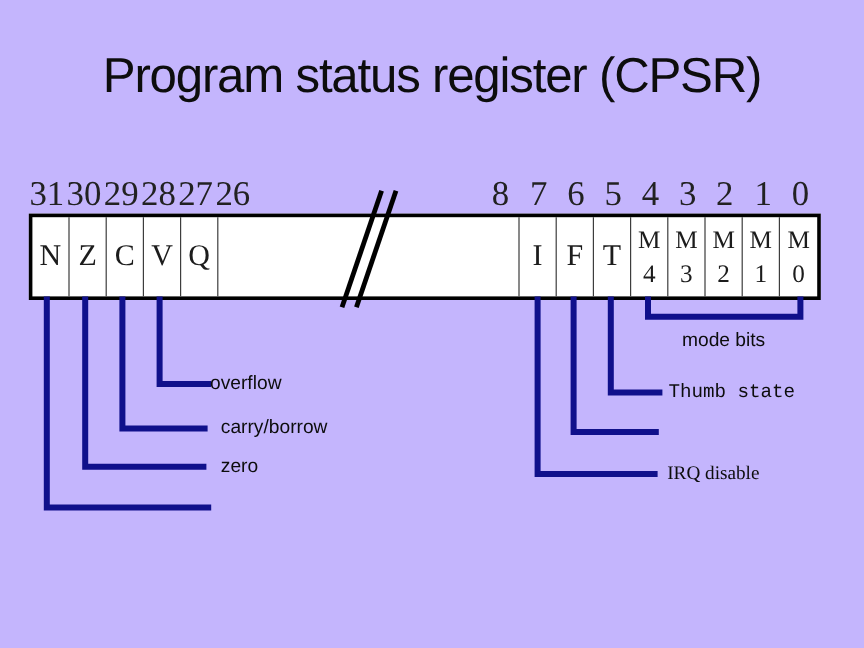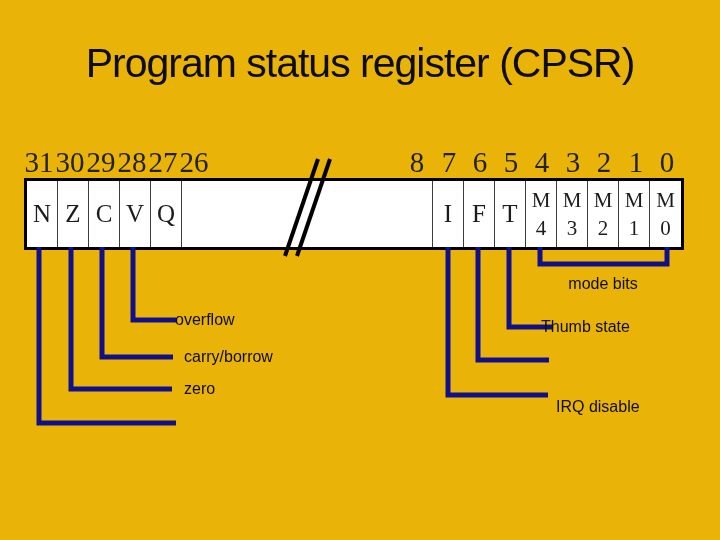--- a/index.html
+++ b/index.html
@@ -1,17 +1,17 @@
 <!DOCTYPE html>
 <html><head>
 <meta charset="utf-8">
 <style>
   html,body{margin:0;padding:0;background:#fff;}
   .slide{
-    position:relative;width:720px;height:540px;background:#eab308;overflow:hidden;
+    position:relative;width:720px;height:540px;background:#c4b5fd;overflow:hidden;
     font-family:"Liberation Sans",sans-serif;
   }
   .title{
     position:absolute;top:36px;left:0;width:720px;margin:0;
     text-align:center;font-size:41px;line-height:54px;letter-spacing:-1px;
     font-weight:400;color:#0d0d0d;
   }
   .bitnum{
     position:absolute;top:150px;transform:translateX(-50%);
     font-family:"Liberation Serif","DejaVu Serif",serif;
@@ -32,23 +32,23 @@
   .cell.lastcell{border-right:none;}
   .overlay{position:absolute;left:0;top:0;width:720px;height:540px;pointer-events:none;}
   .annotation{
     position:absolute;font-size:16px;line-height:26px;color:#0d0d0d;white-space:nowrap;
   }
   .lbl-overflow{left:175px;top:307px;}
   .lbl-carry{left:184px;top:344px;text-align:center;}
   .lbl-zero{left:184px;top:376px;}
   .lbl-negative{left:184px;top:410px;}
   .lbl-modebits{left:603px;top:271px;transform:translateX(-50%);}
-  .lbl-thumb{left:541px;top:314px;}
+  .lbl-thumb{left:557px;top:314px;font-family:Liberation Mono, monospace;}
   .lbl-fiq{left:557px;top:347px;}
-  .lbl-irq{left:556px;top:394px;}
+  .lbl-irq{left:556px;top:382px;font-family:Liberation Serif, serif;}
 </style>
 </head>
 <body>
 
 <div class="slide">
 
   <h1 class="title">Program status register (CPSR)</h1>
 
   <span class="bitnum" style="left:39px">31</span>
   <span class="bitnum" style="left:70px">30</span>

